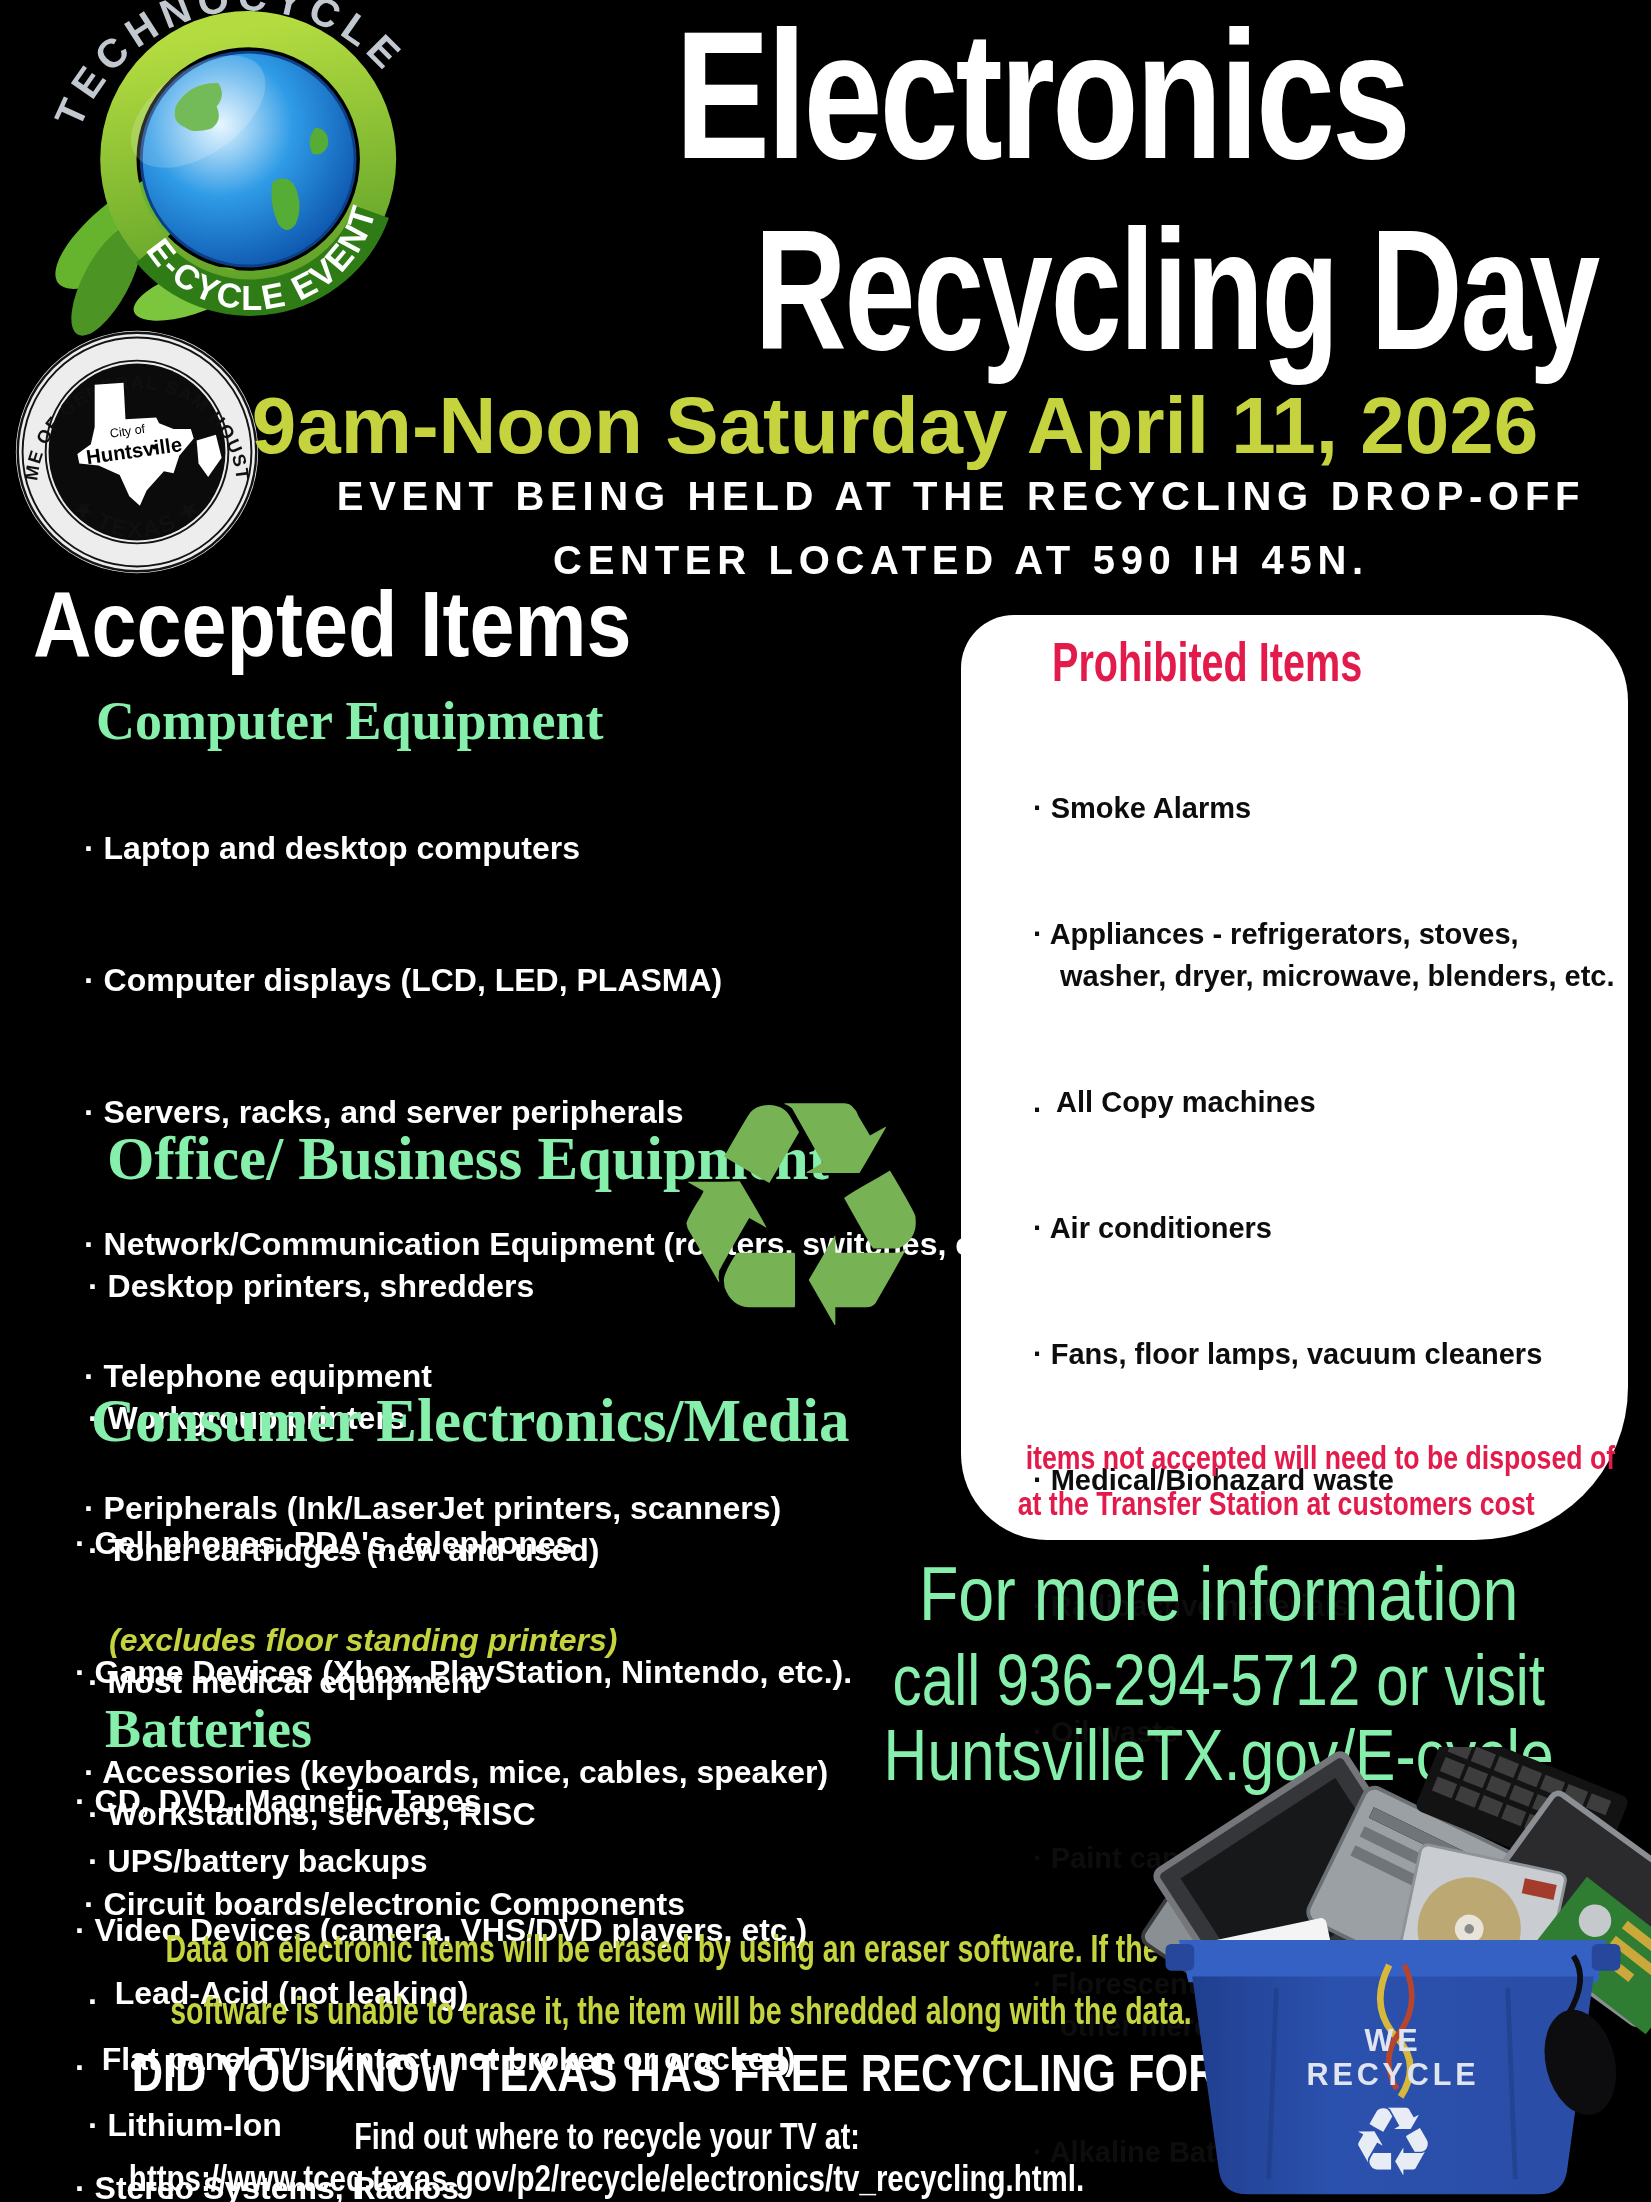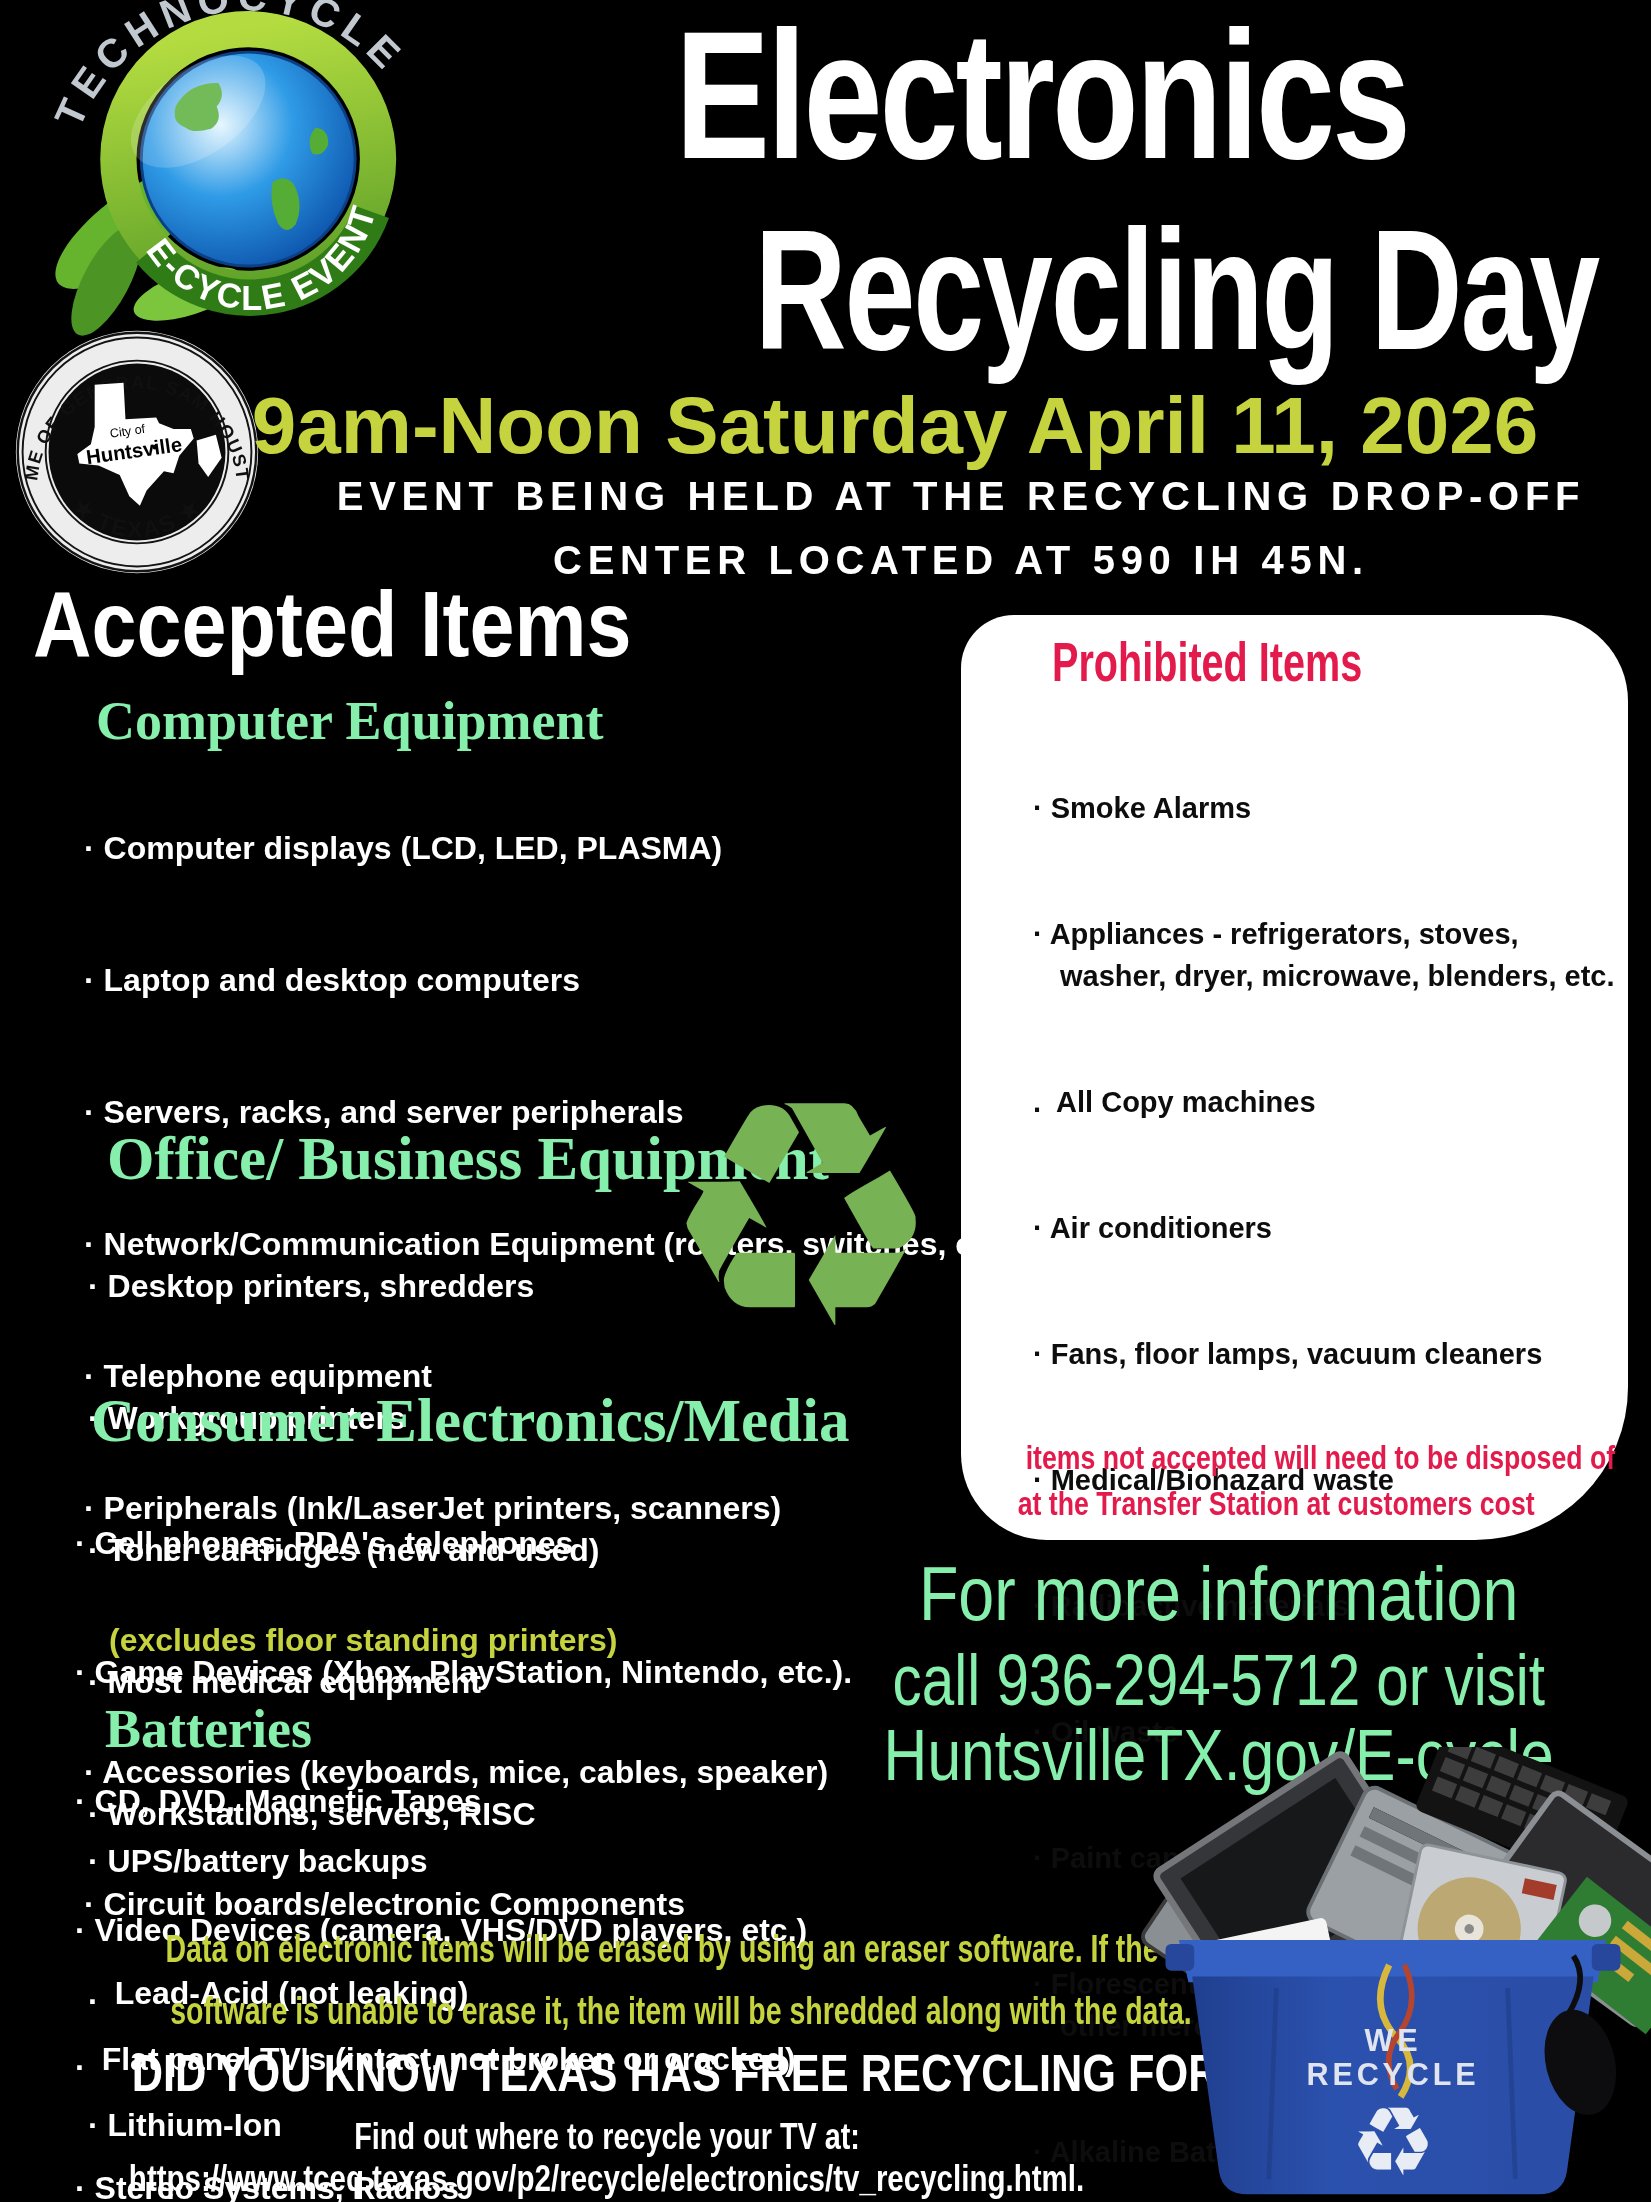--- a/index.html
+++ b/index.html
@@ -15,21 +15,21 @@
   .t1{top:-15.3px;left:411px;width:1262px;font-size:182px;font-weight:700;color:#fff;
       letter-spacing:-3.8px;line-height:220px;}
   .t2{top:187px;left:483px;width:1386px;font-size:170px;font-weight:700;color:#fff;
       letter-spacing:-2.9px;line-height:206px;}
   .date{top:380px;left:138px;width:1514px;font-size:80px;font-weight:700;color:#c5d33e;white-space:nowrap;}
   .evt{left:268px;width:1386px;font-size:40px;font-weight:700;color:#fff;letter-spacing:5.7px;white-space:nowrap;}
   .acc-head{top:572px;left:33px;font-size:92px;font-weight:700;color:#fff;white-space:nowrap;text-align:center;}
   .sec-title{font-family:"Liberation Serif",serif;font-weight:700;color:#86efac;white-space:nowrap;}
   .alist{list-style:none;margin:0;padding:0;font-size:32px;line-height:44px;font-weight:700;
          color:#fff;white-space:pre-wrap;width:1051px;}
-  .alist li.note{color:#c5d33e;padding-left:25px;}
+  .alist li.note{color:#c5d33e;padding-left:25px;font-style:italic;}
   .panel{left:961px;top:615px;width:667px;height:925px;background:#fff;
          border-radius:53px 86px 153px 86px;}
   .p-head{position:absolute;top:15.3px;left:91px;font-size:55px;font-weight:700;color:#e31b4c;white-space:nowrap;}
   .plist{position:absolute;top:88px;left:72px;width:588px;list-style:none;margin:0;padding:0;
          font-size:29px;line-height:42px;font-weight:700;color:#0d0d0d;white-space:pre-wrap;}
   .plist li{padding-left:27px;text-indent:-27px;}
   .p-foot{position:absolute;bottom:13.4px;left:0;width:100%;text-align:left;color:#e31b4c;
           font-size:32.5px;font-weight:700;line-height:46px;}
   .info{left:803px;width:832px;color:#86efac;font-weight:400;}
   .notice{left:0;width:1138px;color:#c5d33e;font-size:38px;font-weight:700;line-height:61px;}
@@ -114,22 +114,22 @@
   <div class="abs ctr date">9am-Noon Saturday April 11, 2026</div>
   <div class="abs ctr evt" style="top:474px">EVENT BEING HELD AT THE RECYCLING DROP-OFF</div>
   <div class="abs ctr evt" style="top:538px">CENTER LOCATED AT 590 IH 45N.</div>
 
   <div class="abs acc-head">
     <span class="sx sx88 oleft">Accepted Items</span>
   </div>
 
   <div class="abs sec-title" style="top:690px;left:96px;font-size:54px">Computer Equipment</div>
   <ul class="abs alist" style="top:738px;left:84px">
+    <li>· Laptop and desktop computers</li>
     <li>· Computer displays (LCD, LED, PLASMA)</li>
-    <li>· Laptop and desktop computers</li>
     <li>· Servers, racks, and server peripherals</li>
     <li>· Network/Communication Equipment (routers, switches, etc.)</li>
     <li>· Telephone equipment</li>
     <li>· Peripherals (Ink/LaserJet printers, scanners)</li>
     <li class="note">(excludes floor standing printers)</li>
     <li>· Accessories (keyboards, mice, cables, speaker)</li>
     <li>· Circuit boards/electronic Components</li>
   </ul>
 
   <div class="abs sec-title" style="top:1124px;left:107px;font-size:61px">Office/ Business Equipment</div>

